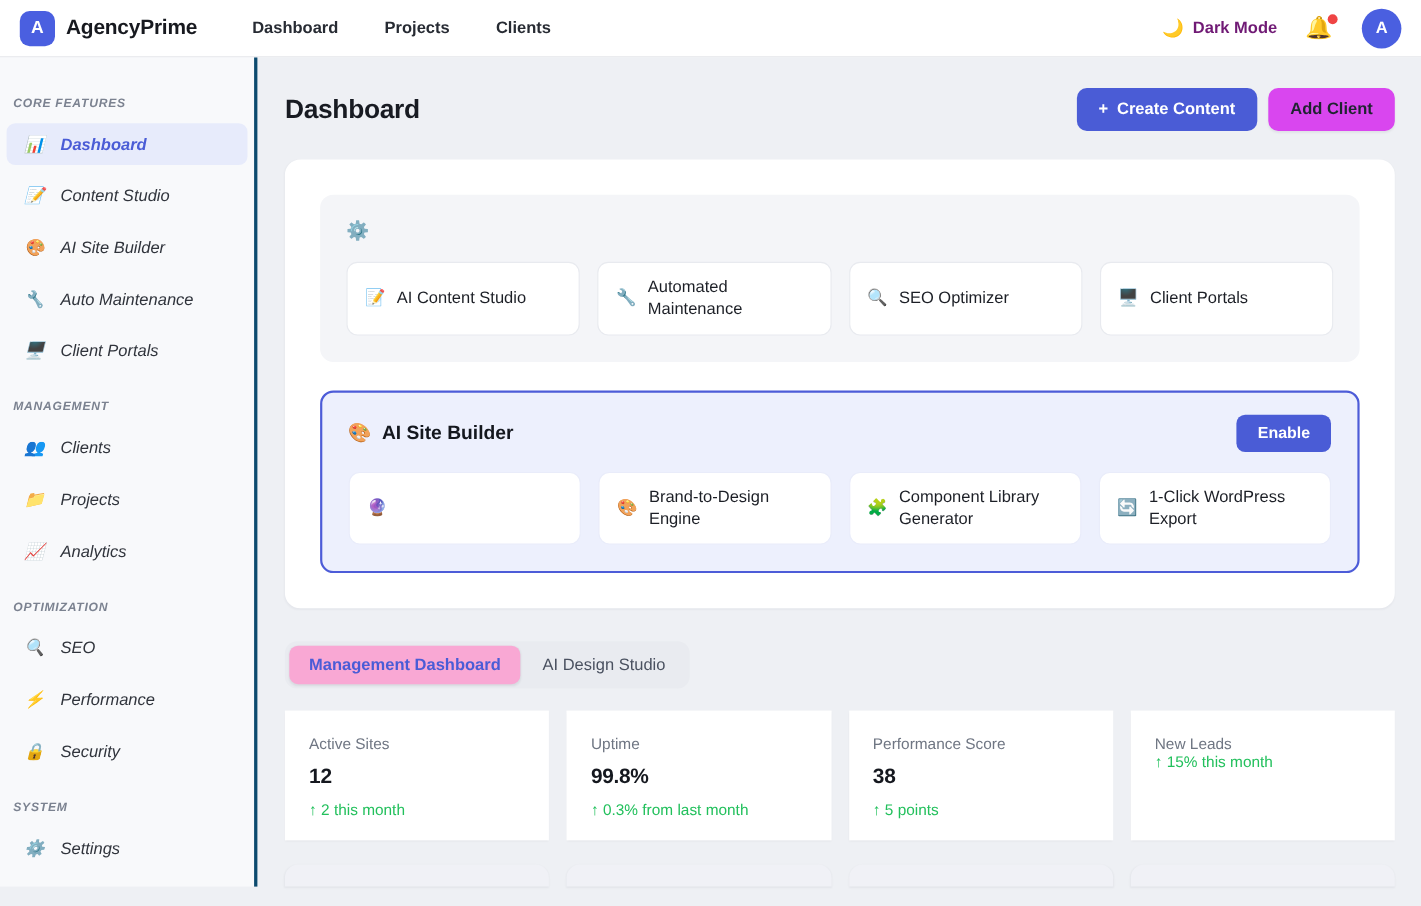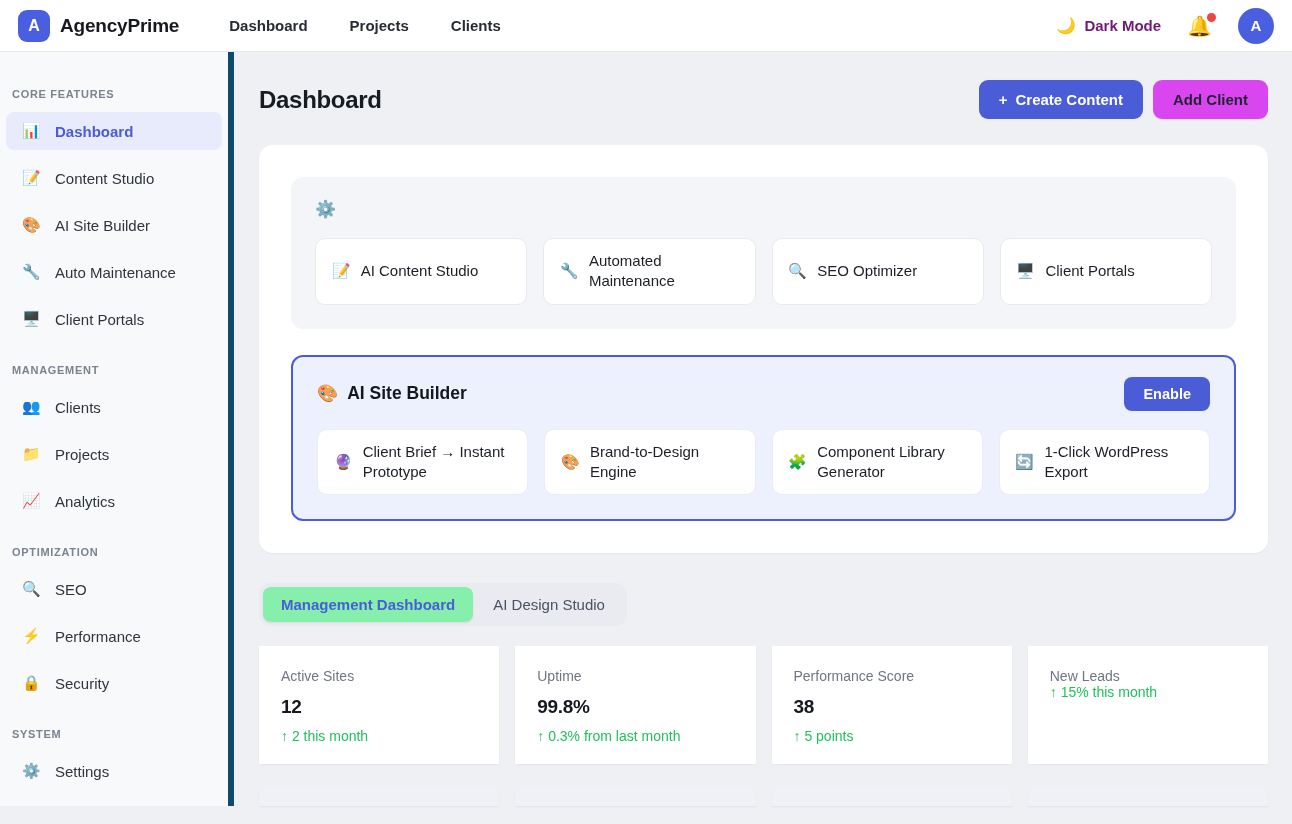--- a/index.html
+++ b/index.html
@@ -28,21 +28,21 @@
   .darkmode .dm-label { font-size:15px; font-weight:600; color:#701a75; }
   .bell-wrap { position:relative; cursor:pointer; font-size:20px; line-height:1; }
   .bell-dot { position:absolute; top:-3px; right:-4px; width:9px; height:9px; border-radius:50%; background:#ef4444; }
   .avatar {
     width:36px; height:36px; border-radius:50%; background:#4a5fe0; color:#fff;
     font-size:15px; font-weight:700; display:flex; align-items:center; justify-content:center; cursor:pointer;
   }
   
   .sidebar {
     position:absolute; top:52px; left:0; bottom:18px; width:234px;
-    background:#f8f9fb; border-right:6px solid #0c4a6e; padding:36px 6px 0;
+    background:#f8f9fb; border-right:3px solid #0c4a6e; padding:36px 6px 0;font-style:italic;
   }
   .sec-label {
     font-size:11px; font-weight:700; letter-spacing:.7px; color:#7b8290;
     margin:26px 0 12px 6px; text-transform:uppercase;
   }
   .sec:first-child .sec-label { margin-top:0; }
   .side-item {
     display:flex; align-items:center; gap:15px; padding:10px 8px 10px 16px;
     border-radius:8px; margin-bottom:9px; cursor:pointer;
     font-size:15px; color:#30343c;
@@ -71,21 +71,21 @@
     font-size:15px; color:#1c1f26; line-height:1.35; cursor:pointer;
   }
   .feat-card .f-icn { font-size:15px; flex:0 0 auto; }
   .ai-section { margin-top:26px; background:#edf0fd; border:2px solid #4d5cd8; border-radius:12px; padding:20px 24px 24px; }
   .ai-head { display:flex; align-items:center; justify-content:space-between; }
   .btn-enable { background:#4a5cd6; color:#fff; padding:9px 19px; border-radius:8px; font-size:14.5px; }
   .ai-card { border:1px solid #e9ecfa; }
   
   .tabs { display:inline-flex; background:#e9ebf0; border-radius:11px; padding:4px; margin-top:30px; gap:2px; }
   .tab { padding:9px 18px; border-radius:8px; font-size:15px; cursor:pointer; color:#4a5160; font-weight:500; }
-  .tab.active { background:#86efac; color:#4a5cd6; font-weight:700; box-shadow:0 1px 2px rgba(16,24,40,.08); }
+  .tab.active { background:#f9a8d4; color:#4a5cd6; font-weight:700; box-shadow:0 1px 2px rgba(16,24,40,.08); }
   
   .stats { display:grid; grid-template-columns:repeat(4,1fr); gap:16px; margin-top:20px; }
   .stat-card { background:#fff; border-radius:0; padding:22px 22px 20px; box-shadow:0 1px 2px rgba(16,24,40,.05); }
   .stat-label { font-size:14px; color:#6f7683; }
   .stat-value { font-size:19px; font-weight:800; color:#15181f; margin:12px 0 10px; letter-spacing:-0.3px; }
   .stat-delta { font-size:14px; color:#22c05c; font-weight:500; }
   
   .peek-row { display:grid; grid-template-columns:repeat(4,1fr); gap:16px; margin-top:22px; }
   .peek-card { height:20px; background:#f0f1f6; border-radius:12px 12px 0 0; box-shadow:0 1px 2px rgba(16,24,40,.05); }
 </style>
@@ -222,21 +222,20 @@
       <div class="ai-head">
         <div class="sect-title">
           <span class="t-icn">🎨</span>
           <span class="t-txt">AI Site Builder</span>
         </div>
         <button class="btn btn-enable">Enable</button>
       </div>
       <div class="feat-grid">
         <div class="feat-card ai-card">
           <span class="f-icn">🔮</span>
-          <span>Client Brief → Instant Prototype</span>
         </div>
         <div class="feat-card ai-card">
           <span class="f-icn">🎨</span>
           <span>Brand-to-Design Engine</span>
         </div>
         <div class="feat-card ai-card">
           <span class="f-icn">🧩</span>
           <span>Component Library Generator</span>
         </div>
         <div class="feat-card ai-card">

